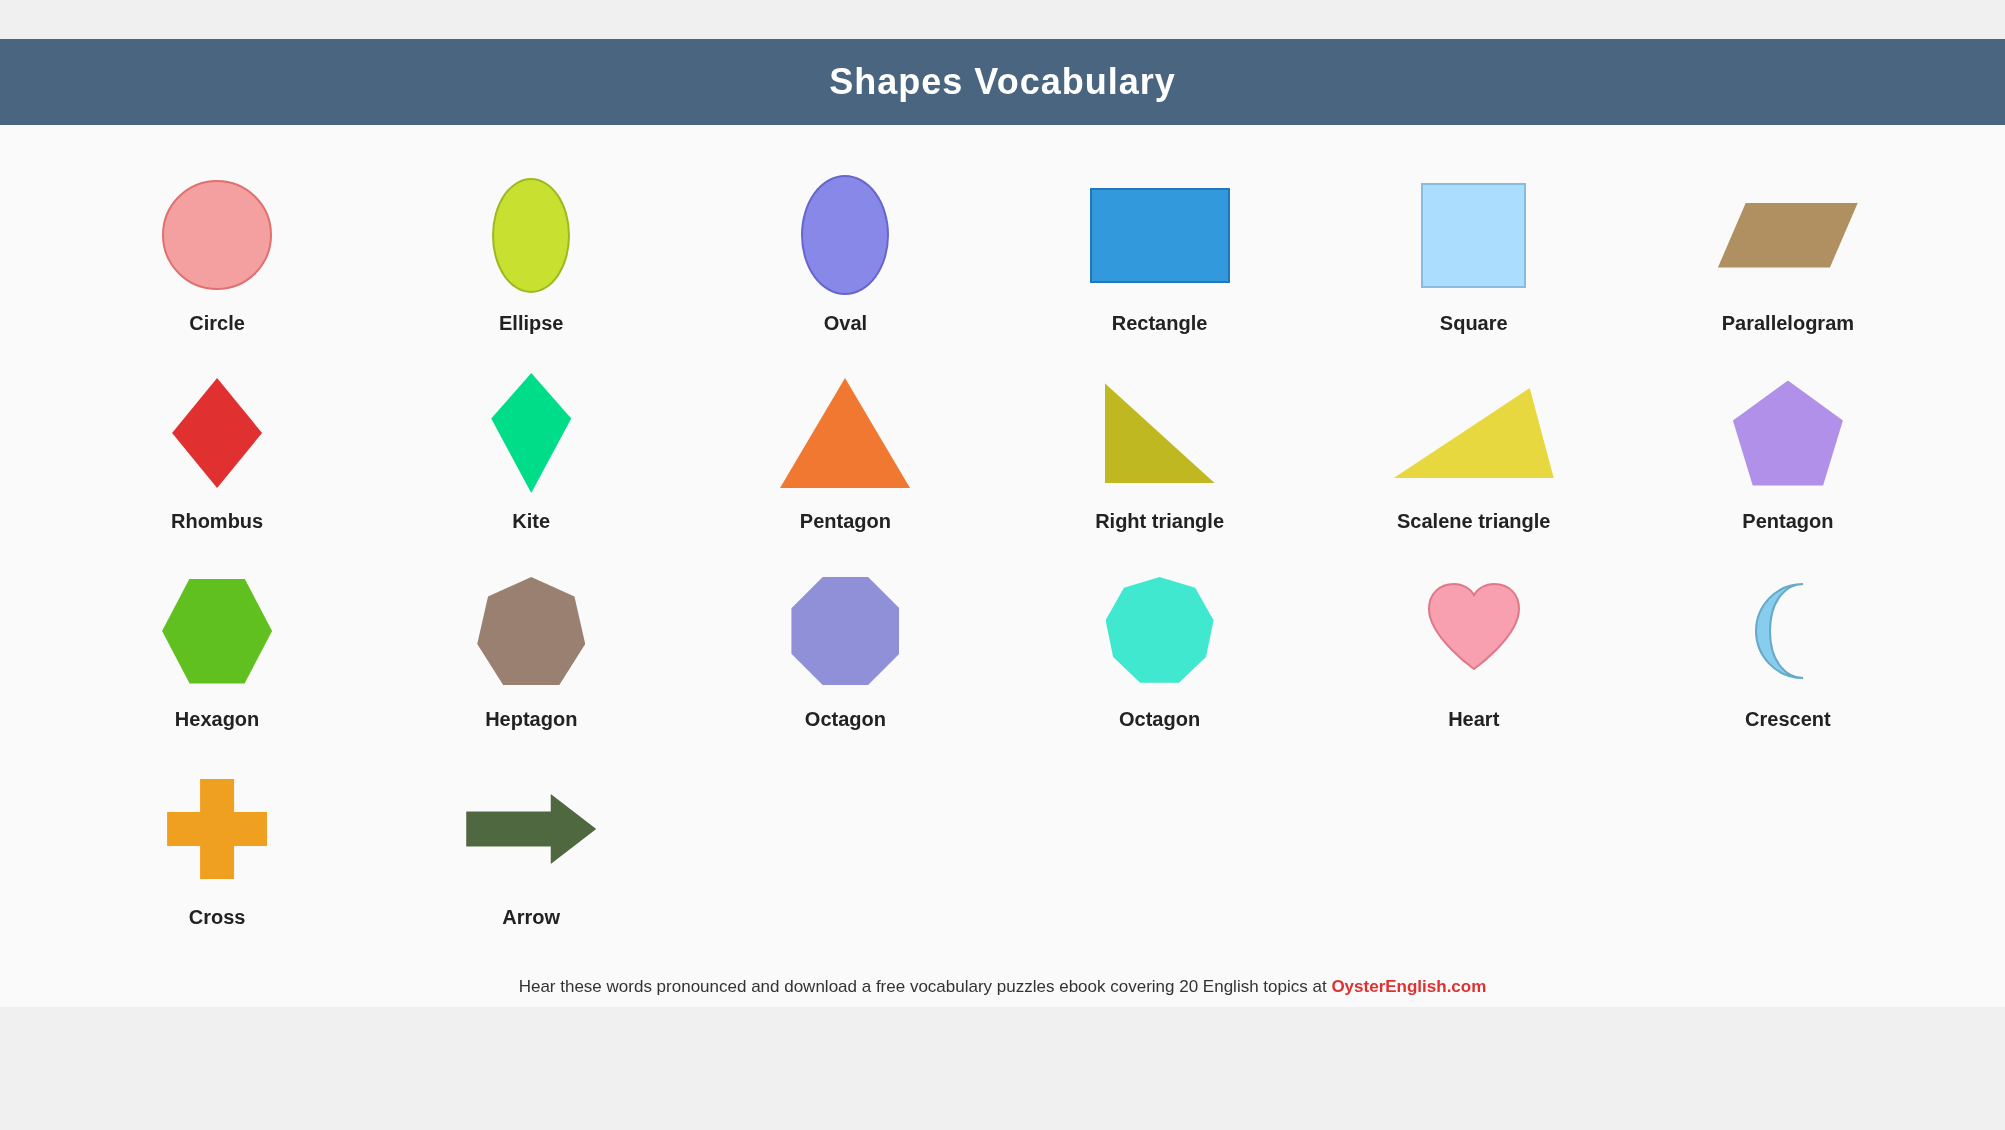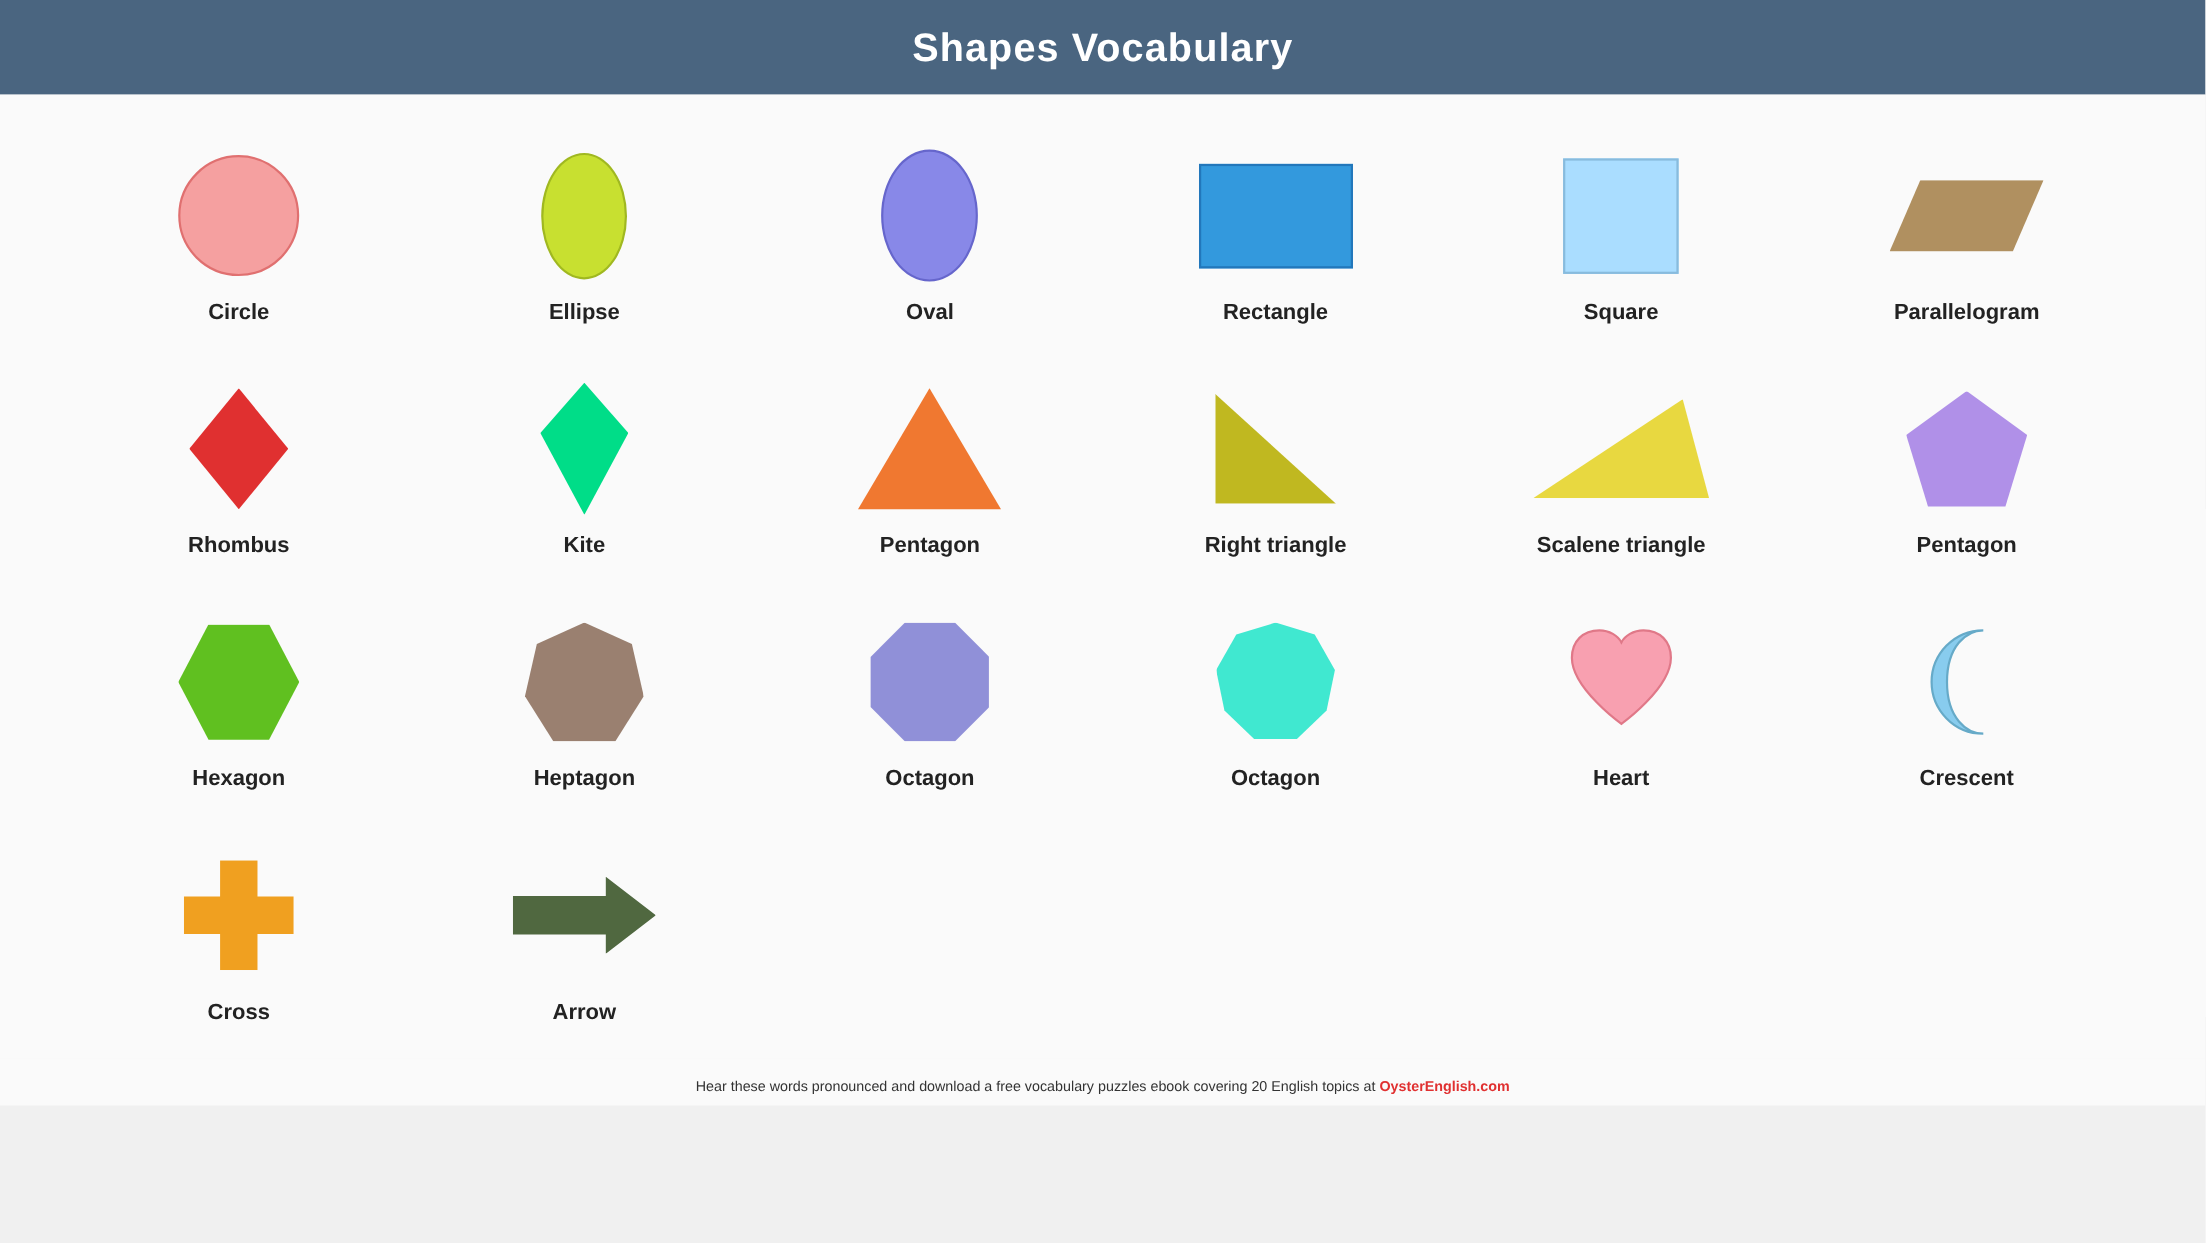--- a/index.html
+++ b/index.html
@@ -11,29 +11,30 @@
       overflow: hidden;
     }
     .header {
       background: #4a6580;
       color: white;
       text-align: center;
       padding: 22px 0;
       font-size: 36px;
       font-weight: bold;
       letter-spacing: 1px;
+      margin-top: 39px;
     }
     .main {
       background: #fafafa;
       padding: 30px 60px 10px 60px;
     }
     .grid {
       display: grid;
       grid-template-columns: repeat(6, 1fr);
-      gap: 22px 0;
+      gap: 8px 0;
       margin-bottom: 10px;
     }
     .shape-cell {
       display: flex;
       flex-direction: column;
       align-items: center;
       justify-content: flex-end;
       padding-bottom: 10px;
       min-height: 190px;
     }
@@ -48,21 +49,21 @@
     .shape-label {
       font-size: 20px;
       font-weight: bold;
       color: #222;
       text-align: center;
     }
     .footer {
       background: #fafafa;
       text-align: center;
       padding: 18px 0 10px 0;
-      font-size: 13px;
+      font-size: 17px;
       color: #333;
       border-top: none;
     }
     .footer .highlight {
       color: #e03030;
       font-weight: bold;
     }
 
     
 

